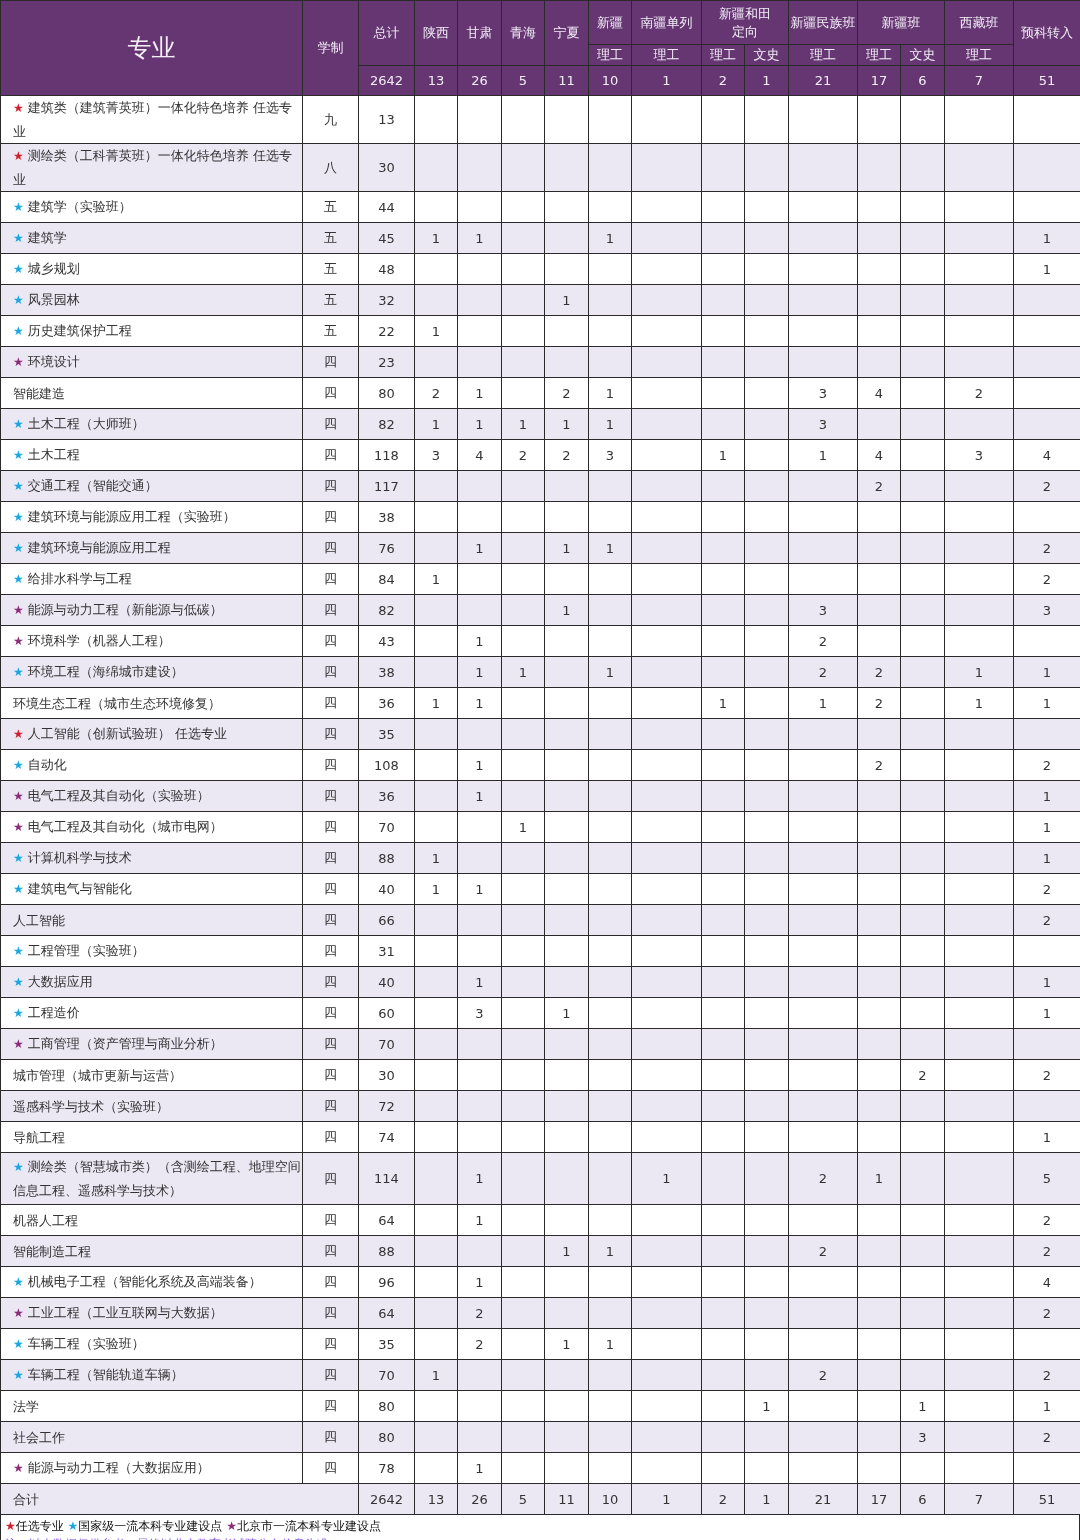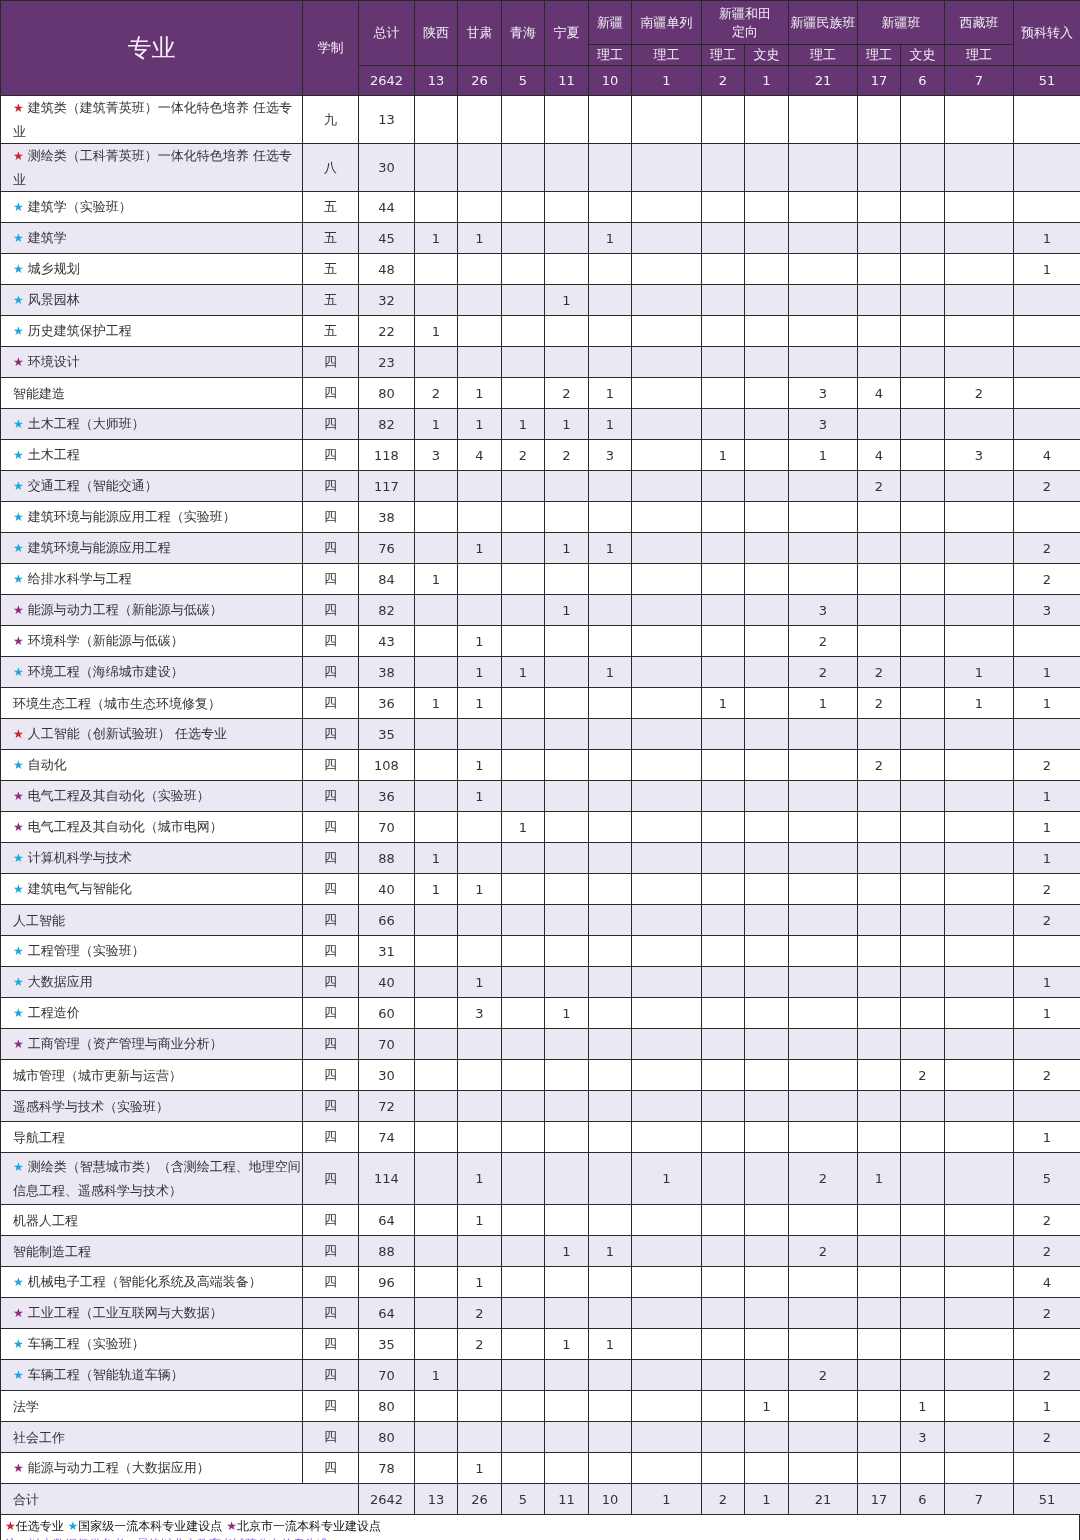--- a/index.html
+++ b/index.html
@@ -371,21 +371,21 @@
         <td></td>
         <td></td>
         <td></td>
         <td>3</td>
         <td></td>
         <td></td>
         <td></td>
         <td>3</td>
       </tr>
       <tr>
-        <td class="name"><span class="star purple">★</span><span>环境科学（新能源与低碳）</span></td>
+        <td class="name"><span class="star purple">★</span><span>环境科学（机器人工程）</span></td>
         <td>四</td>
         <td>43</td>
         <td></td>
         <td>1</td>
         <td></td>
         <td></td>
         <td></td>
         <td></td>
         <td></td>
         <td></td>

